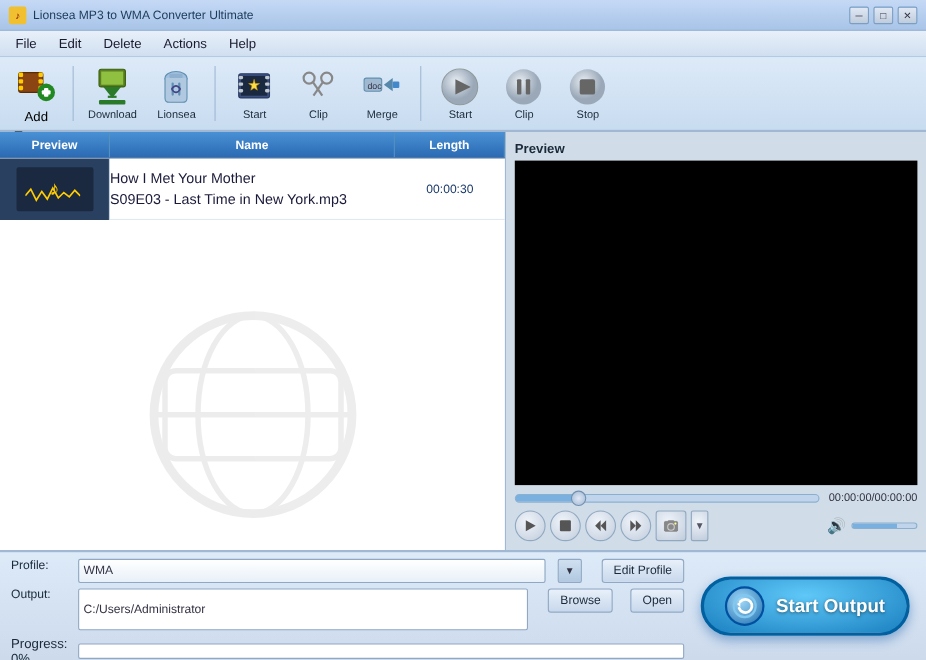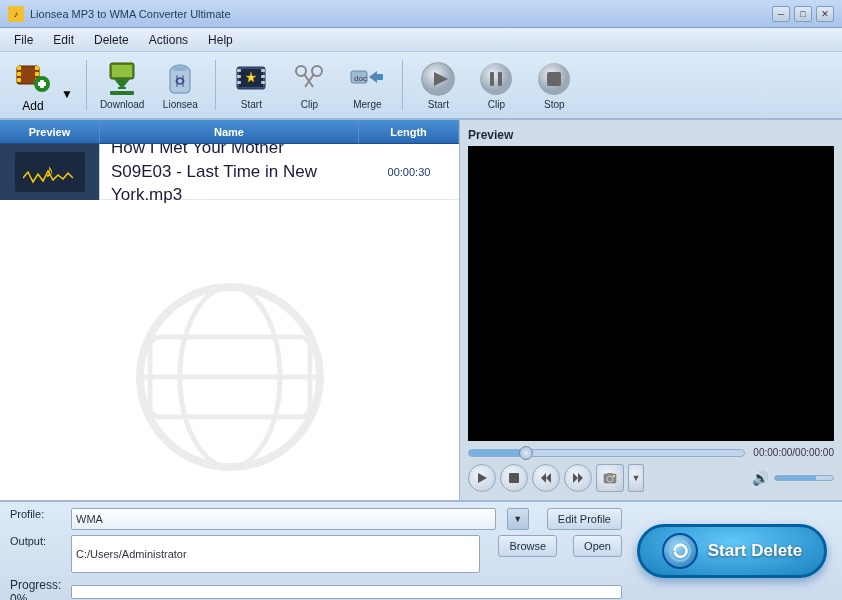--- a/index.html
+++ b/index.html
@@ -93,21 +93,21 @@
       font-size: 10px; color: #1a2a3a; text-align: center;
     }
     .toolbar-sep {
       width: 1px; height: 50px;
       background: #a0b8d4;
       margin: 0 4px;
     }
 
     
     .add-btn-group {
-      display: flex; align-items: flex-start; height: 58px;
+      display: flex; align-items: flex-start; height: 58px; flex-direction: column;
     }
     .add-main {
       display: flex; flex-direction: column; align-items: center;
       justify-content: center; height: 58px; padding: 4px 6px;
       cursor: pointer; border-radius: 4px 0 0 4px;
       border: 1px solid transparent; gap: 2px;
     }
     .add-arrow {
       display: flex; flex-direction: column; align-items: center;
       justify-content: flex-end; height: 58px; padding: 0 4px 12px 2px;
@@ -172,22 +172,22 @@
       width: 70px; height: 40px;
       background: #1a2840;
       border-radius: 2px;
       display: flex; align-items: center; justify-content: center;
       position: relative;
     }
     .audio-wave {
       color: #ffcc00; font-size: 18px;
     }
     .file-name-cell {
-      flex: 1; padding: 4px 11px;
-      font-size: 17px; color: #1a1a3a;
+      flex: 1; padding: 4px 0;
+      font-size: 13px; color: #1a1a3a;
       line-height: 1.4;
     }
     .file-length-cell {
       width: 100px; text-align: center;
       font-size: 11px; color: #1a3a6a;
     }
 
     
     #preview-panel {
       flex: 1;
@@ -678,16 +678,16 @@
 
   <div id="start-convert-area">
     <div id="start-convert-btn">
       <div class="convert-icon">
         <svg width="24" height="24" viewBox="0 0 24 24">
           <circle cx="12" cy="12" r="10" fill="none" stroke="#80c8f0" stroke-width="2"></circle>
           <path d="M8 8 A6 6 0 1 1 7 14" fill="none" stroke="white" stroke-width="2.5" stroke-linecap="round"></path>
           <polygon points="5,10 8,8 8,13" fill="white"></polygon>
         </svg>
       </div>
-      <span class="convert-text">Start Delete</span>
+      <span class="convert-text">Start Output</span>
     </div>
   </div>
 </div>
 
 </body></html>

